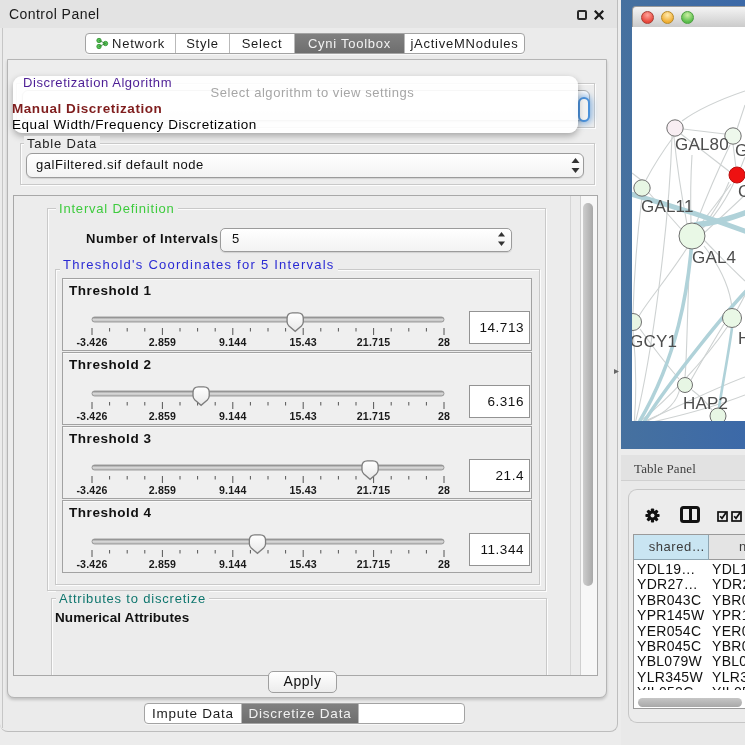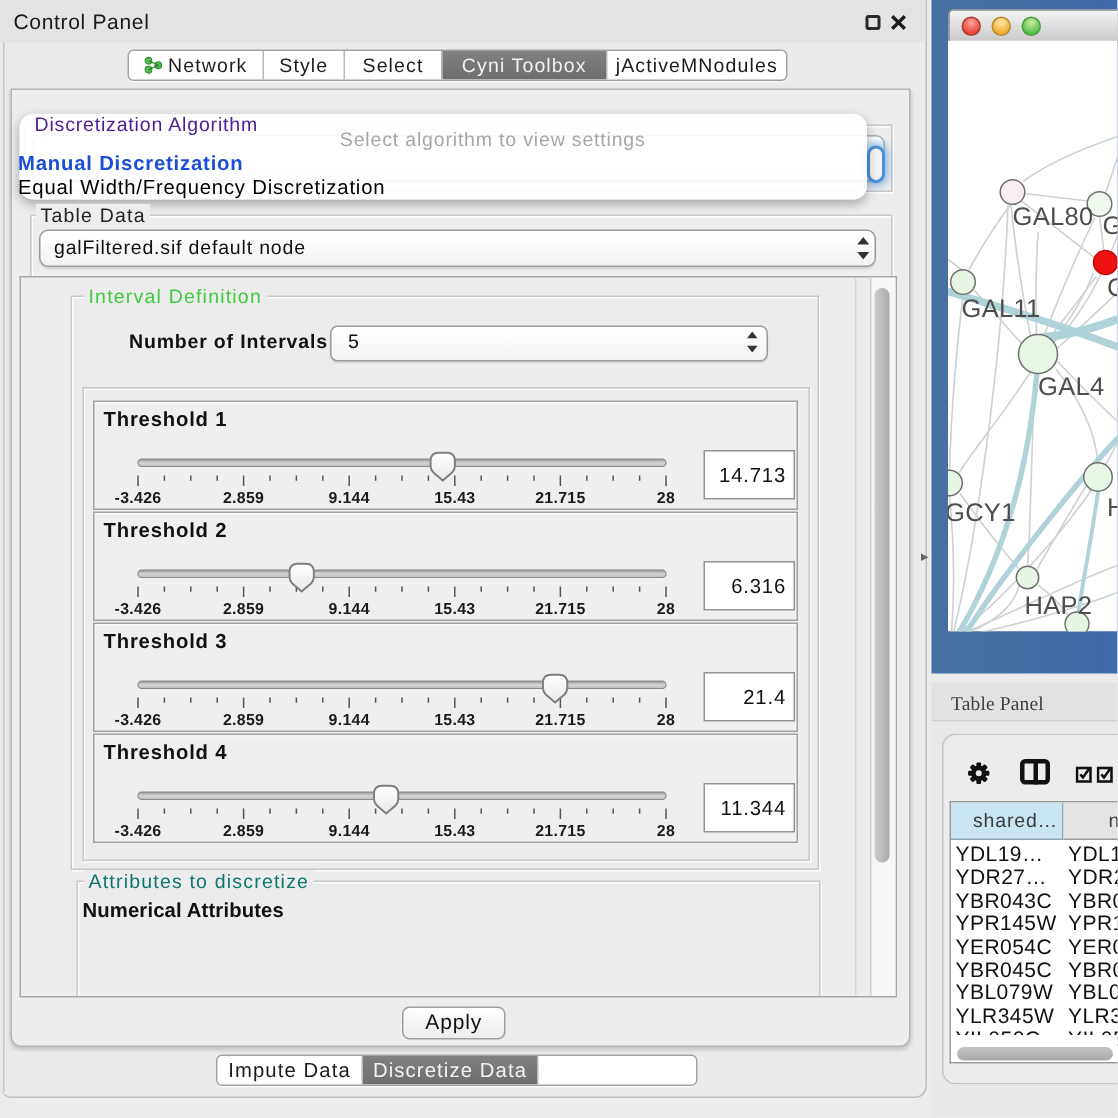--- a/index.html
+++ b/index.html
@@ -47,56 +47,57 @@
   </div>
 
   <div class="abs" style="left:7px;top:59px;width:598px;height:637px;background:#ededed;border:1px solid #b5b5b5;border-radius:0 0 7px 7px;box-shadow:0 2px 3px rgba(0,0,0,.18);"></div>
 
   <div class="abs etch" style="left:16px;top:83px;width:577px;height:43px;"></div>
   <div class="combo" style="left:22px;top:90px;width:566px;height:29px;border-color:#b0b0b0;"></div>
   <div class="abs" style="left:578px;top:97px;width:8px;height:21px;border-radius:6px;border:2.5px solid #4a90d9;background:#f2f2f2;box-shadow:0 0 6px 2px rgba(74,144,217,.6);"></div>
 
   <div class="abs" style="left:13px;top:76px;width:565px;height:57px;background:rgba(255,255,255,.9);border-radius:9px;box-shadow:0 3px 7px rgba(0,0,0,.3);"></div>
   <div class="abs" style="left:23px;top:75px;font-size:13px;color:#4c1d95;">Discretization Algorithm</div>
-  <div class="abs" style="left:13px;top:85px;width:599px;text-align:center;font-size:13px;color:#a6a6a6;margin-left:16px;">Select algorithm to view settings</div>
-  <div class="abs" style="left:12px;top:101px;font-size:13.5px;font-weight:bold;color:#1d4ed8;">Manual Discretization</div>
+  <div class="abs" style="left:13px;top:85px;width:599px;text-align:center;font-size:13px;color:#a6a6a6;">Select algorithm to view settings</div>
+  <div class="abs" style="left:12px;top:101px;font-size:13.5px;font-weight:bold;color:#7f1d1d;">Manual Discretization</div>
   <div class="abs" style="left:12px;top:117px;font-size:13.5px;color:#000;">Equal Width/Frequency Discretization</div>
 
   <div class="abs etch" style="left:20px;top:143px;width:573px;height:40px;"></div>
   <div class="glabel" style="left:24px;top:136px;color:#222;">Table Data</div>
   <div class="combo" style="left:26px;top:153px;width:556px;height:23px;"></div>
   <div class="combotext" style="left:36px;top:157px;">galFiltered.sif default node</div>
   <div class="arr" style="left:571px;top:158px;">
       <svg width="9" height="15">
         <path d="M4.5,0 L8.5,5 L0.5,5 Z" fill="#333"></path>
         <path d="M4.5,15 L8.5,10 L0.5,10 Z" fill="#333"></path>
       </svg>
     </div>
 
-  <div class="abs" style="left:13px;top:184px;width:583px;height:479px;background:#ececec;border:1px solid #a8a8a8;overflow:hidden;">
+  <div class="abs" style="left:13px;top:195px;width:583px;height:479px;background:#ececec;border:1px solid #a8a8a8;overflow:hidden;">
 
     <div class="abs" style="left:556px;top:0;width:13px;height:479px;border-left:1px solid #d6d6d6;"></div>
 
     <div class="abs" style="left:566px;top:0;width:17px;height:479px;background:#f7f7f7;border-left:1px solid #cfcfcf;"></div>
     <div class="abs" style="left:569px;top:7px;width:10px;height:383px;border-radius:5px;background:linear-gradient(90deg,#cdcdcd,#a9a9a9);"></div>
 
     <div class="abs etch" style="left:33px;top:12px;width:497px;height:381px;"></div>
     <div class="glabel" style="left:42px;top:5px;color:#3ecb3e;background:#ececec;">Interval Definition</div>
 
     <div class="abs" style="left:72px;top:35px;font-size:13px;font-weight:bold;color:#111;">Number of Intervals</div>
     <div class="combo" style="left:206px;top:32px;width:290px;height:22px;border-radius:5px;"></div>
     <div class="combotext" style="left:218px;top:35px;">5</div>
     <div class="arr" style="left:483px;top:36px;">
         <svg width="9" height="14">
           <path d="M4.5,0 L8,4.5 L1,4.5 Z" fill="#333"></path>
           <path d="M4.5,14 L8,9.5 L1,9.5 Z" fill="#333"></path>
         </svg>
       </div>
 
     <div class="abs etch" style="left:41px;top:73px;width:483px;height:314px;"></div>
+    <div class="glabel" style="left:46px;top:61px;color:#2a2ad4;background:#ececec;letter-spacing:1.25px;">Threshold's Coordinates for 5 Intervals</div>
 
     <div class="tbox" style="top:82px;">
       <div class="tlab">Threshold 1</div>
       <svg class="abs" style="left:0;top:0;" width="468" height="71" id="s1">
           <defs>
             <linearGradient id="trk" x1="0" y1="0" x2="0" y2="1">
               <stop offset="0" stop-color="#8f8f8f"></stop>
               <stop offset="0.5" stop-color="#d6d6d6"></stop>
               <stop offset="1" stop-color="#bdbdbd"></stop>
             </linearGradient>

